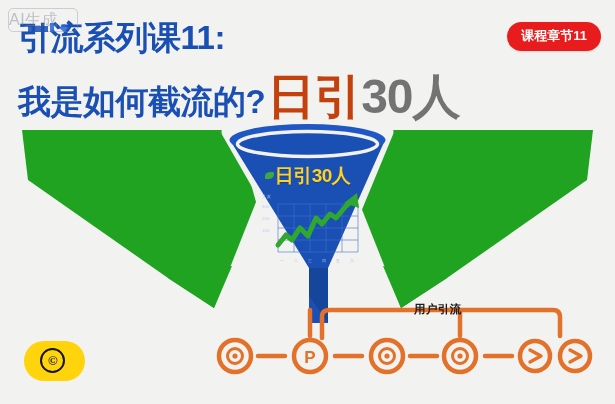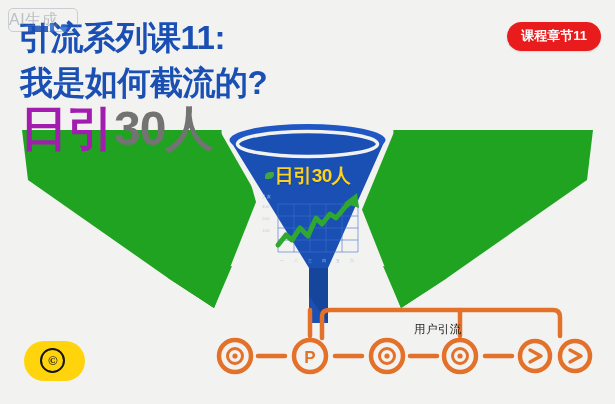--- a/index.html
+++ b/index.html
@@ -63,34 +63,33 @@
     letter-spacing: -0.5px;
   }
   #hl-line1 {
     font-size: 33px;
     line-height: 40px;
   }
   #hl-line2-wrap {
     display: flex;
     align-items: baseline;
     line-height: 46px;
-    margin-top: 2px;
-    flex-direction: column;
+    margin-top: 16px;
   }
   #hl-line2 {
     font-size: 33px;
   }
   #hl-big {
     font-size: 48px;
     font-weight: bold;
     letter-spacing: -1px;
     margin-left: 2px;
     white-space: nowrap;
   }
-  .hl-green { color: #a21caf; }
+  .hl-green { color: #c2410c; }
   .hl-blue  { color: #737373; }
 
   
   #chapter-badge {
     position: absolute;
     right: 14px;
     top: 22px;
     background: #e81c1c;
     color: #ffffff;
     font-size: 13px;
@@ -164,26 +163,25 @@
     top: 296px;
     width: 615px;
     height: 100px;
     z-index: 20;
   }
   #flow-label {
     position: absolute;
     left: 414px;
     top: 302px;
     font-size: 11.5px;
-    font-weight: normal;
+    font-weight: bold;
     color: #1c1c1c;
     z-index: 25;
     letter-spacing: 0.4px;
     white-space: nowrap;
-    margin-top: 20px;
   }
 
   
   #skill-badge {
     position: absolute;
     left: 24px;
     top: 341px;
     background: #ffd40d;
     color: #141414;
     border-radius: 999px;

